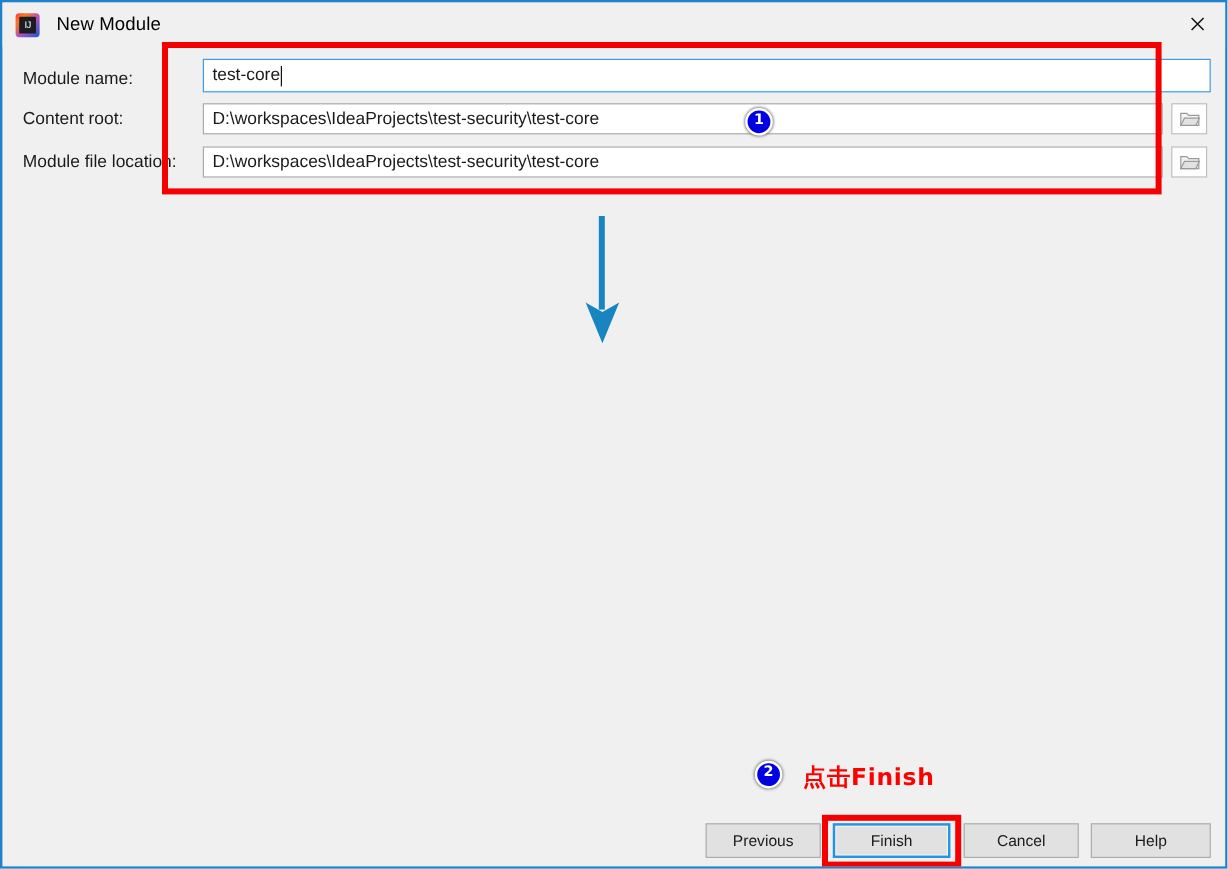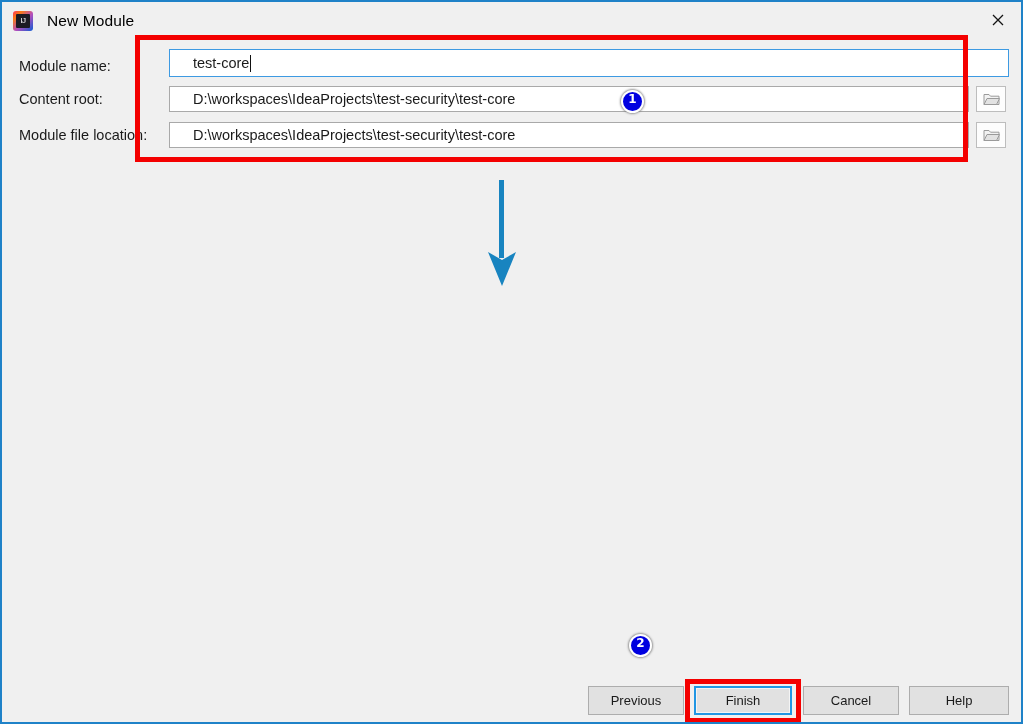--- a/index.html
+++ b/index.html
@@ -86,21 +86,21 @@
   }
   .text-field {
     position: absolute;
     box-sizing: border-box;
     background: #ffffff;
     border: 1px solid #a9a9a9;
     font-size: 14.5px;
     color: #1a1a1a;
     display: flex;
     align-items: center;
-    padding-left: 23px;
+    padding-left: 7px;
     white-space: nowrap;
     overflow: hidden;
   }
   .text-field.focused {
     border: 1px solid #3d9ae2;
     box-shadow: inset 0 0 0 1px #ffffff;
   }
   .caret {
     display: inline-block;
     width: 1px;
@@ -254,20 +254,21 @@
     <svg width="44" height="108" viewBox="0 0 44 108">
       <rect x="19" y="0" width="5" height="78" fill="#1884c0"></rect>
       <path d="M8 72 L22 106 L36 72 L22 80 Z" fill="#1884c0"></path>
     </svg>
   </div>
 
   <div id="note-main" class="cn-note">
   </div>
 
   <div class="badge" style="left:627px; top:632px;">2</div>
+  <div id="note-finish" class="cn-note">点击Finish</div>
 
   <div class="dlg-button" style="left:586px; top:684px; width:96px;">Previous</div>
 
   <div class="dlg-button default" style="left:692px; top:684px; width:98px;">Finish</div>
 
   <div class="dlg-button" style="left:801px; top:684px; width:96px;text-align:right;">Cancel</div>
 
   <div class="dlg-button" style="left:907px; top:684px; width:100px;">Help</div>
 
   <div class="red-box" style="left:683px; top:677px; width:116px; height:44px;"></div>

